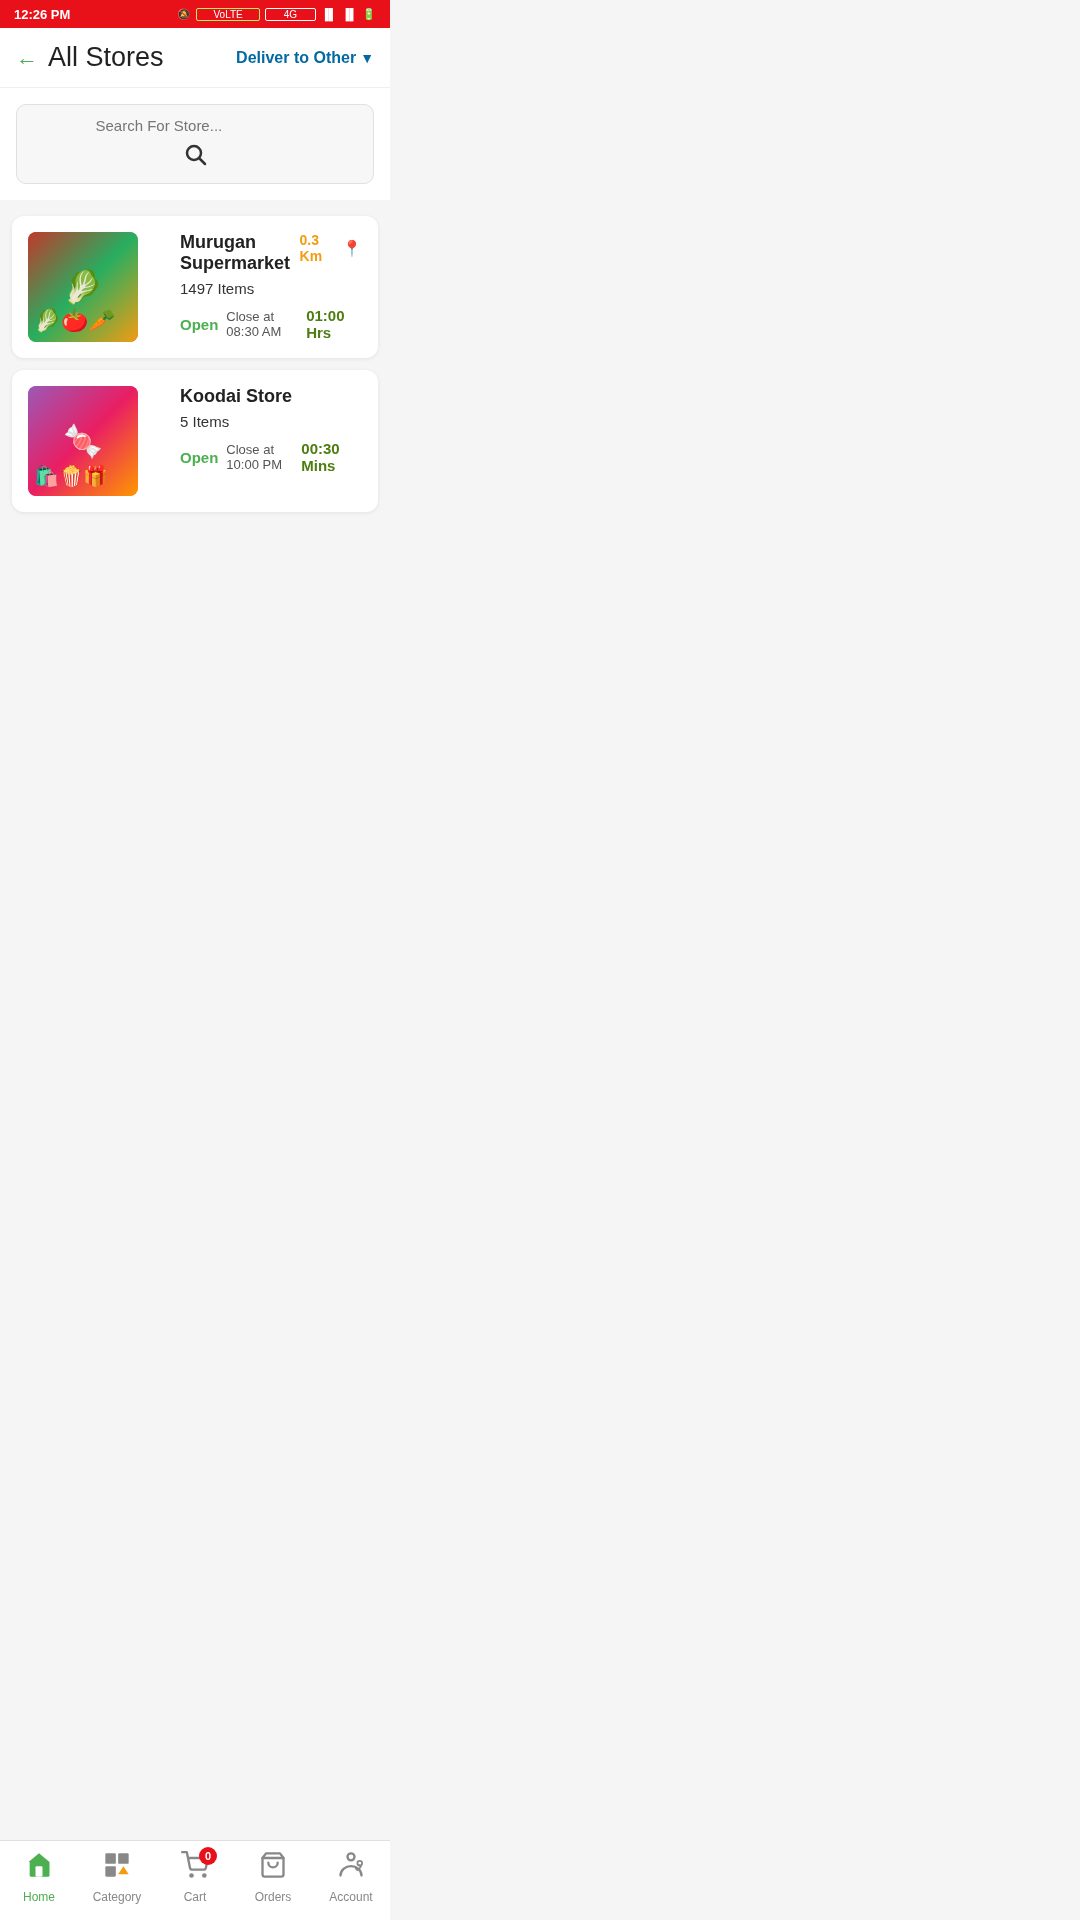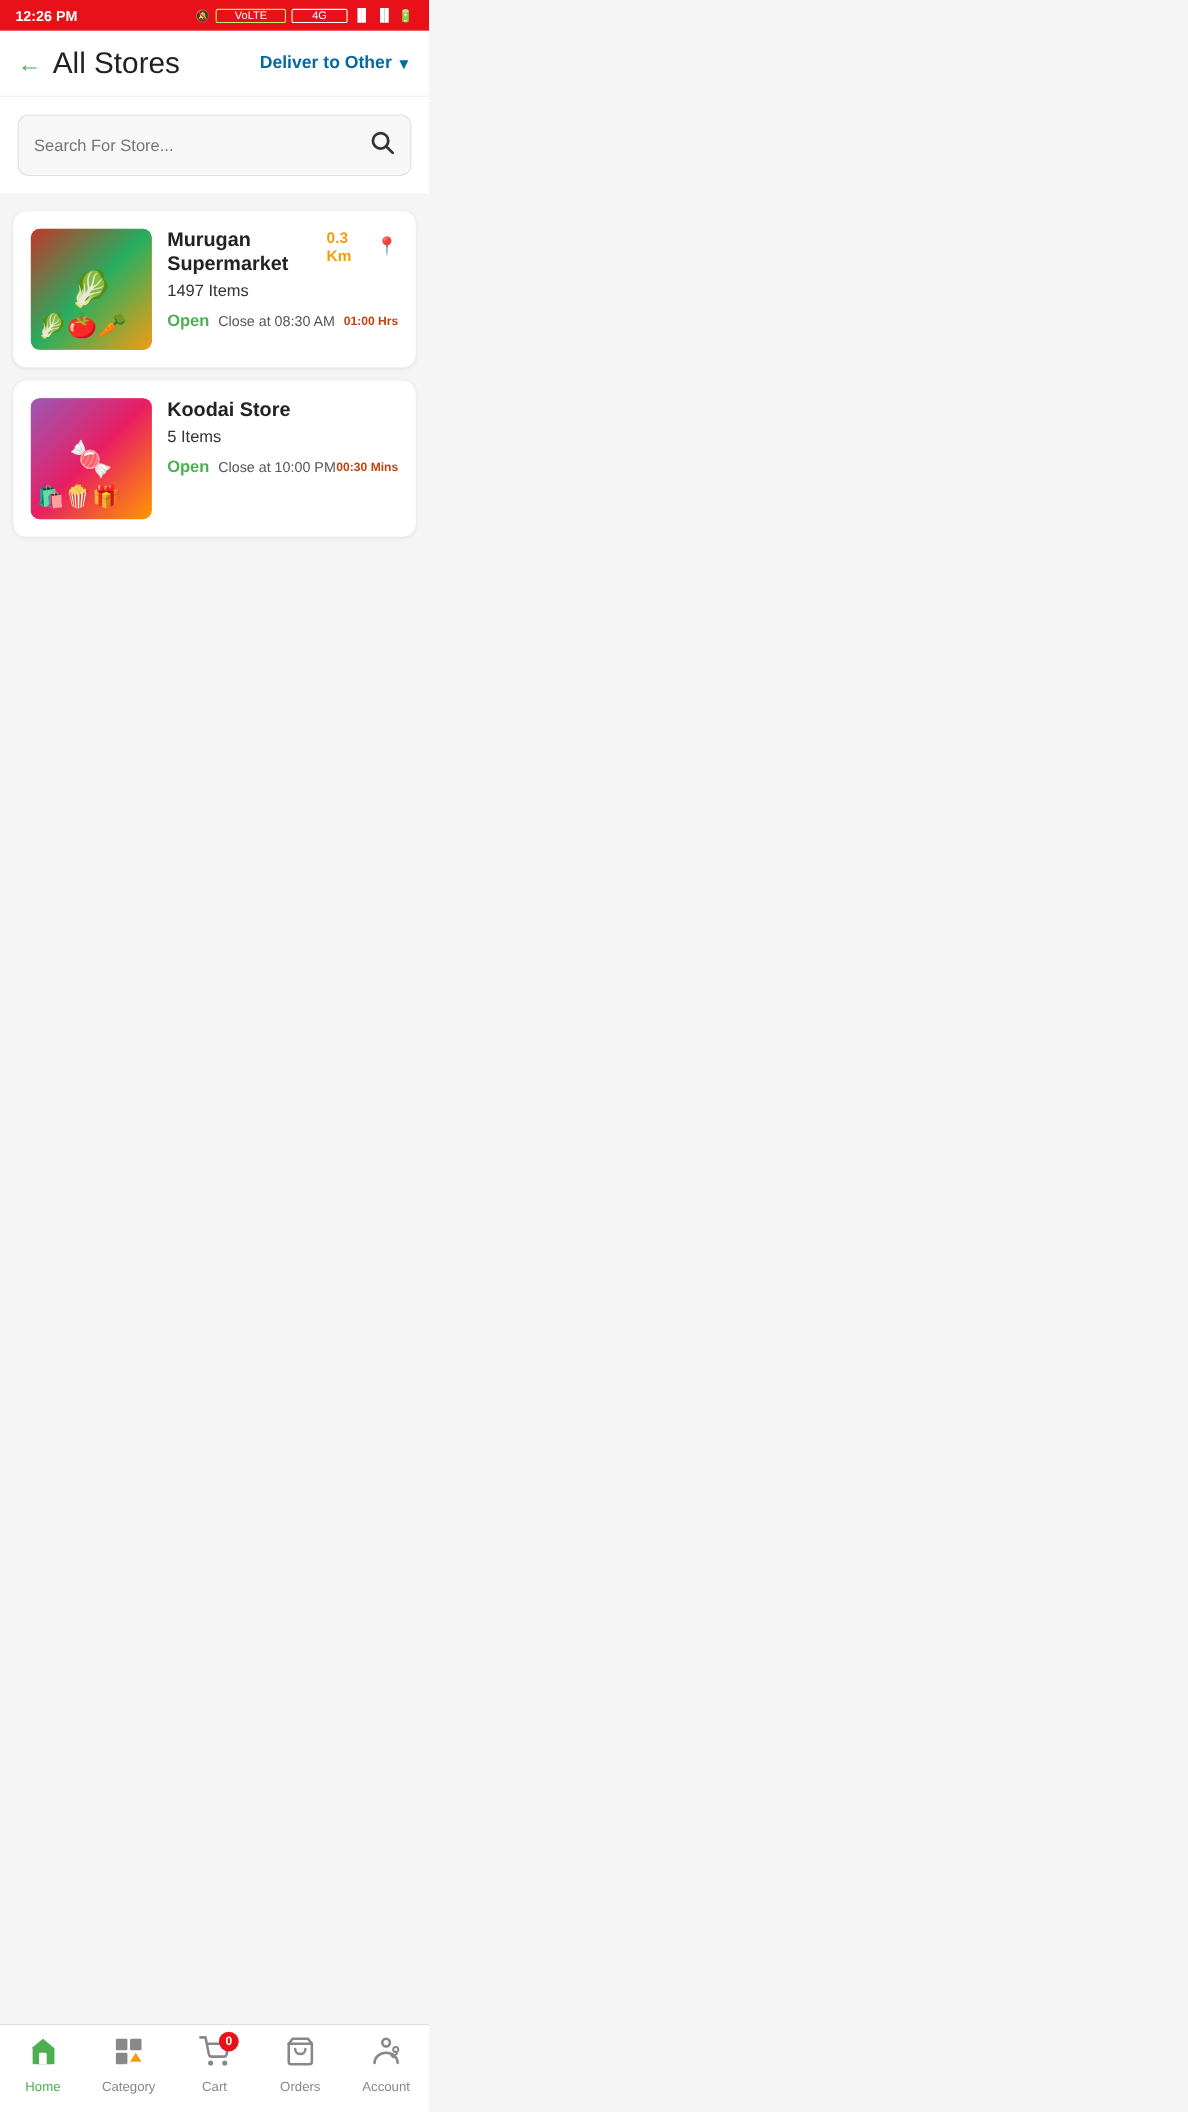--- a/index.html
+++ b/index.html
@@ -80,20 +80,21 @@
       margin: 0 0 8px 0;
     }
     .search-box {
       display: flex;
       align-items: center;
       background: #f7f7f7;
       border: 1px solid #e0e0e0;
       border-radius: 10px;
       padding: 12px 14px;
       gap: 8px;
+      flex-direction: column;
     }
     .search-input {
       flex: 1;
       border: none;
       background: transparent;
       font-size: 15px;
       color: #999;
       outline: none;
     }
     .search-icon {
@@ -154,20 +155,21 @@
       bottom: 8px;
       left: 6px;
       font-size: 20px;
     }
 
     .store-info {
       flex: 1;
       display: flex;
       flex-direction: column;
       gap: 6px;
+      margin-left: 28px;
     }
 
     .store-name-row {
       display: flex;
       justify-content: space-between;
       align-items: flex-start;
     }
 
     .store-name {
       font-size: 18px;
@@ -213,23 +215,23 @@
       font-weight: 700;
       font-size: 15px;
     }
 
     .close-time {
       color: #555;
       font-size: 13px;
     }
 
     .delivery-time {
-      color: #c2410c;
+      color: #4d7c0f;
       font-weight: 700;
-      font-size: 11px;
+      font-size: 15px;
     }
 
     
     .bottom-nav {
       position: fixed;
       bottom: 0;
       left: 0;
       width: 390px;
       background: white;
       border-top: 1px solid #e0e0e0;

